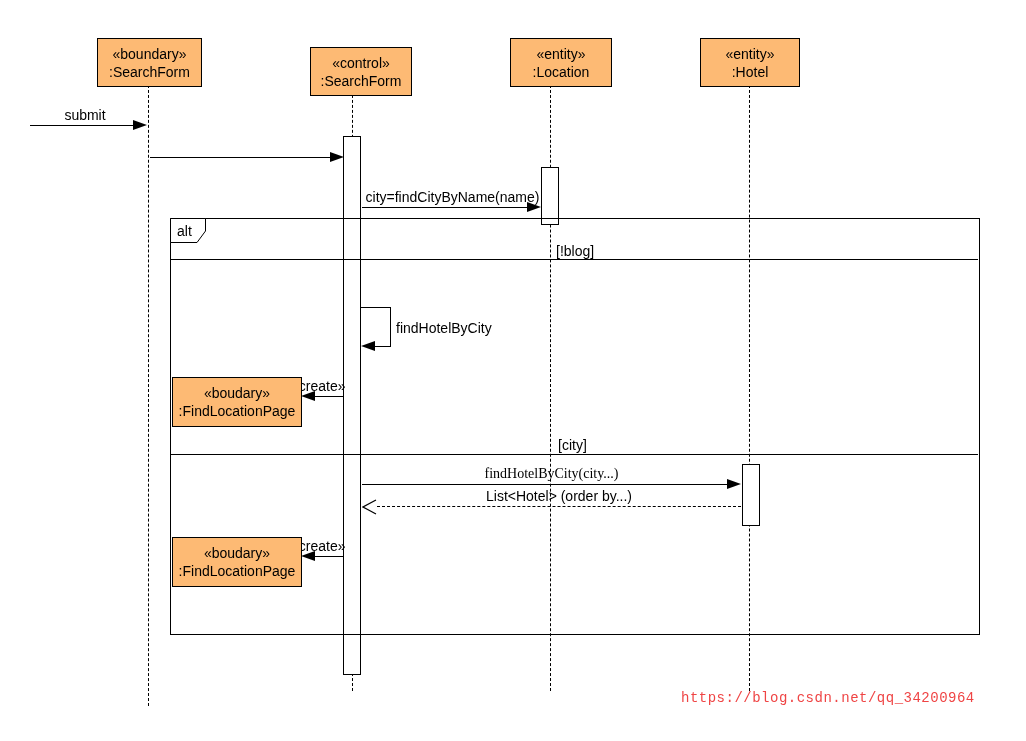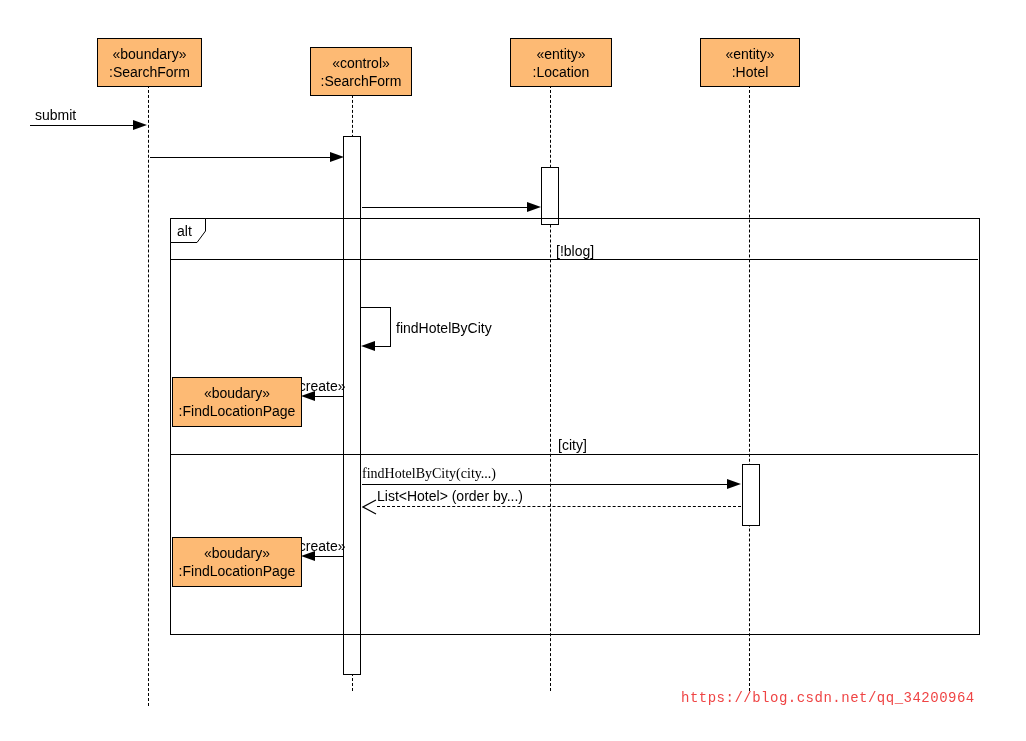--- a/index.html
+++ b/index.html
@@ -26,21 +26,21 @@
   .frag-label{position:absolute;z-index:5;}
   .frag-label text{font-family:"Liberation Sans","DejaVu Sans",sans-serif;font-size:14px;fill:#000;}
   
   .tri-r{position:absolute;width:0;height:0;border-top:5.5px solid transparent;
          border-bottom:5.5px solid transparent;border-left:14px solid #000;z-index:4;}
   .tri-l{position:absolute;width:0;height:0;border-top:5.5px solid transparent;
          border-bottom:5.5px solid transparent;border-right:14px solid #000;z-index:4;}
   .openhead{position:absolute;z-index:4;}
   
   .mlabel{position:absolute;font-size:14px;white-space:nowrap;z-index:5;}
-  .center{text-align:left;}
+  .center{text-align:center;}
   .guard{position:absolute;font-size:14px;white-space:nowrap;z-index:5;}
   .watermark{
     position:absolute;left:681px;top:690px;z-index:0;
     font-family:"Liberation Mono","DejaVu Sans Mono",monospace;
     font-size:14px;letter-spacing:0.5px;color:#ef4444;white-space:nowrap;
   }
 </style>
 </head>
 <body>
 
@@ -84,20 +84,21 @@
   <div class="guard" style="left:556px;top:243px;">[!blog]</div>
   <div class="guard" style="left:558px;top:437px;">[city]</div>
 
   <div class="mlabel center" style="left:35px;top:107px;width:100px;">submit</div>
   <div class="hline" style="left:30px;top:125px;width:104px;"></div>
   <div class="tri-r" style="left:133px;top:120px;"></div>
 
   <div class="hline" style="left:150px;top:157px;width:180px;"></div>
   <div class="tri-r" style="left:330px;top:152px;"></div>
 
+  <div class="mlabel center" style="left:355px;top:189px;width:195px;">city=findCityByName(name)</div>
   <div class="hline" style="left:362px;top:207px;width:165px;"></div>
   <div class="tri-r" style="left:527px;top:202px;"></div>
 
   <div class="hline" style="left:361px;top:307px;width:29px;"></div>
   <div class="vline" style="left:390px;top:307px;height:40px;"></div>
   <div class="hline" style="left:375px;top:346px;width:15px;"></div>
   <div class="tri-l" style="left:361px;top:341px;"></div>
   <div class="mlabel" style="left:396px;top:320px;">findHotelByCity</div>
 
   <div class="mlabel" style="left:291px;top:378px;">«create»</div>

